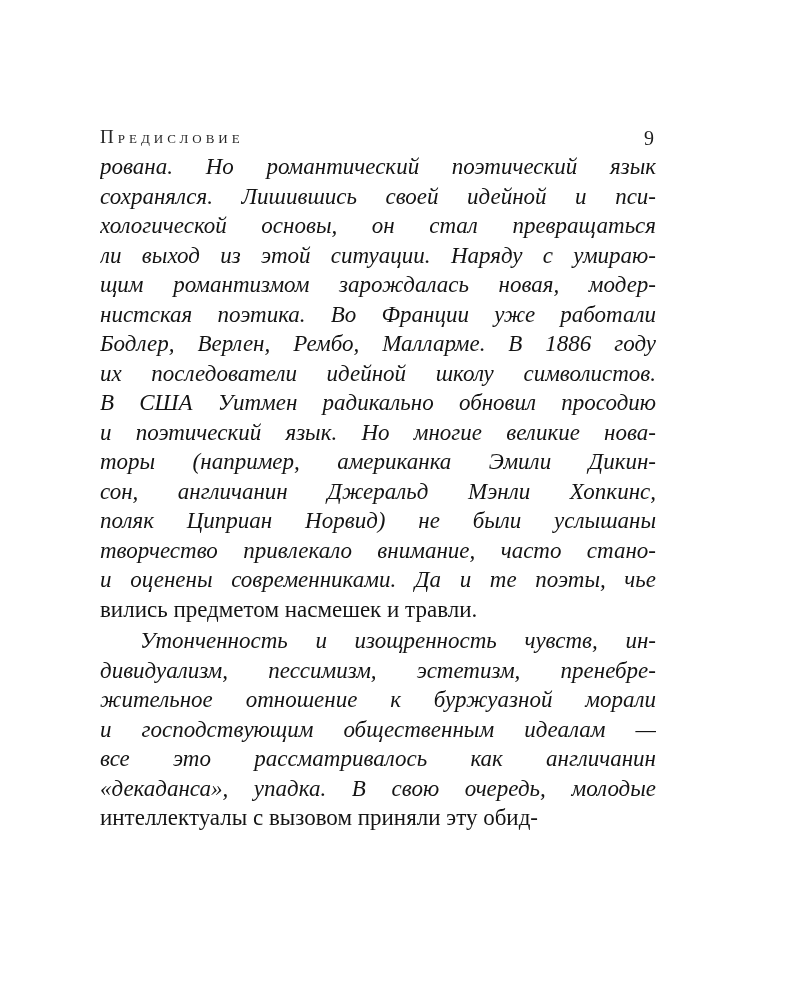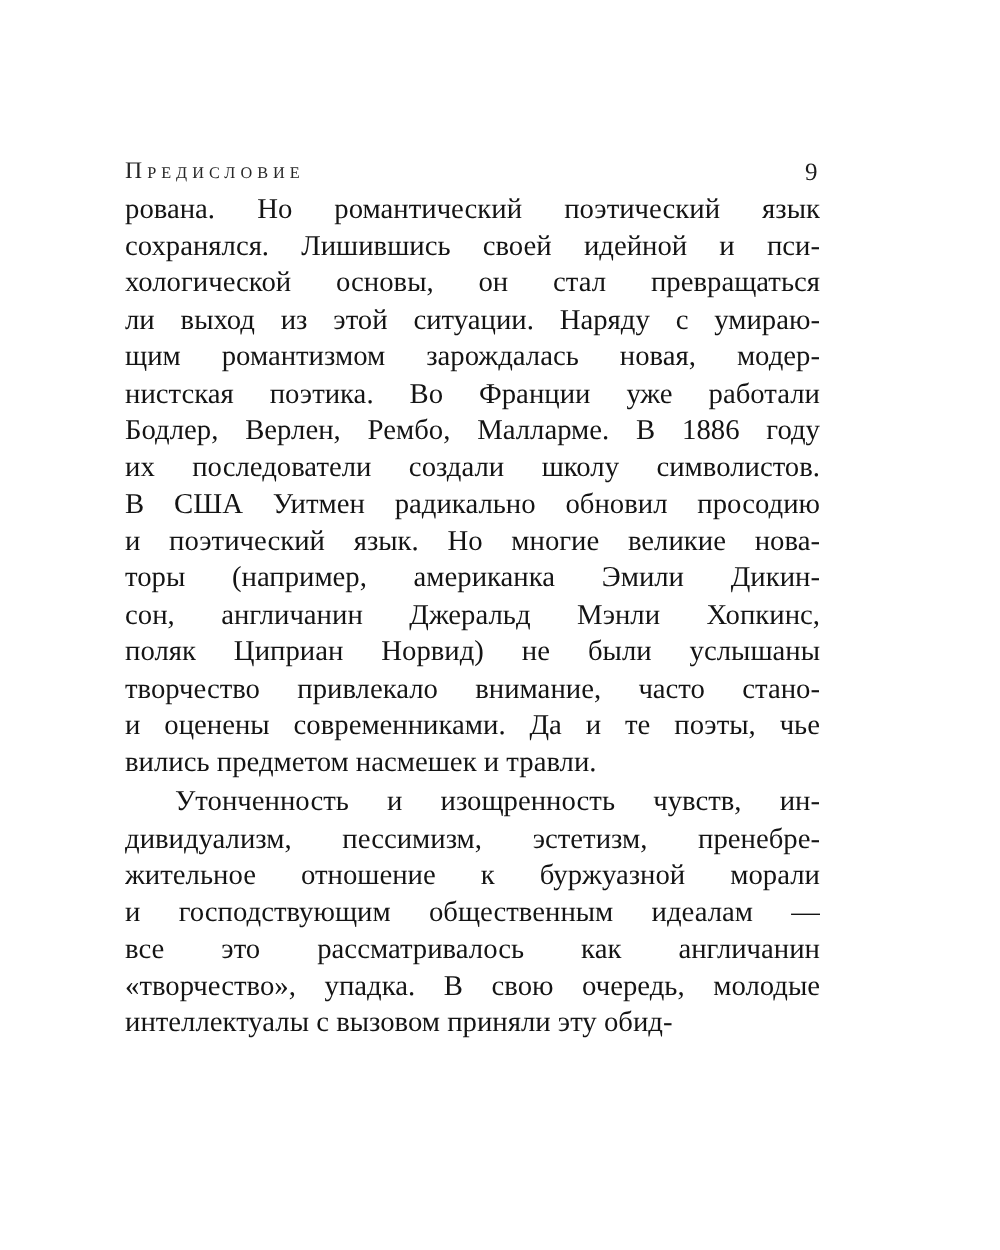--- a/index.html
+++ b/index.html
@@ -51,20 +51,21 @@
     font-size: 23px;
     line-height: 29.5px;
     height: 29.5px;
     overflow: hidden;
     text-align: justify;
     text-align-last: auto;
     color: #141414;
   }
   .line:not(.line-last) {
     text-align-last: justify;
+    font-style: italic;
   }
   .line:not(.line-last)::after {
     content: "";
     display: inline-block;
     width: 100%;
   }
   .line-indent {
     text-indent: 40px;
   }
 </style>
@@ -79,34 +80,34 @@
     </div>
     <div class="paragraphs">
         <div class="paragraph">
           <div class="line">рована. Но романтический поэтический язык</div>
           <div class="line">сохранялся. Лишившись своей идейной и пси-</div>
           <div class="line">хологической основы, он стал превращаться</div>
           <div class="line">ли выход из этой ситуации. Наряду с умираю-</div>
           <div class="line">щим романтизмом зарождалась новая, модер-</div>
           <div class="line">нистская поэтика. Во Франции уже работали</div>
           <div class="line">Бодлер, Верлен, Рембо, Малларме. В 1886 году</div>
-          <div class="line">их последователи создали школу символистов.</div>
+          <div class="line">их последователи идейной школу символистов.</div>
           <div class="line">В США Уитмен радикально обновил просодию</div>
           <div class="line">и поэтический язык. Но многие великие нова-</div>
           <div class="line">торы (например, американка Эмили Дикин-</div>
           <div class="line">сон, англичанин Джеральд Мэнли Хопкинс,</div>
           <div class="line">поляк Циприан Норвид) не были услышаны</div>
           <div class="line">творчество привлекало внимание, часто стано-</div>
           <div class="line">и оценены современниками. Да и те поэты, чье</div>
           <div class="line line-last">вились предметом насмешек и травли.</div>
         </div>
         <div class="paragraph">
           <div class="line line-indent">Утонченность и изощренность чувств, ин-</div>
           <div class="line">дивидуализм, пессимизм, эстетизм, пренебре-</div>
           <div class="line">жительное отношение к буржуазной морали</div>
           <div class="line">и господствующим общественным идеалам —</div>
           <div class="line">все это рассматривалось как англичанин</div>
-          <div class="line">«творчество», упадка. В свою очередь, молодые</div>
+          <div class="line">«декаданса», упадка. В свою очередь, молодые</div>
           <div class="line line-last">интеллектуалы с вызовом приняли эту обид-</div>
         </div>
       </div>
   </div>
 </div>
 
 </body></html>

